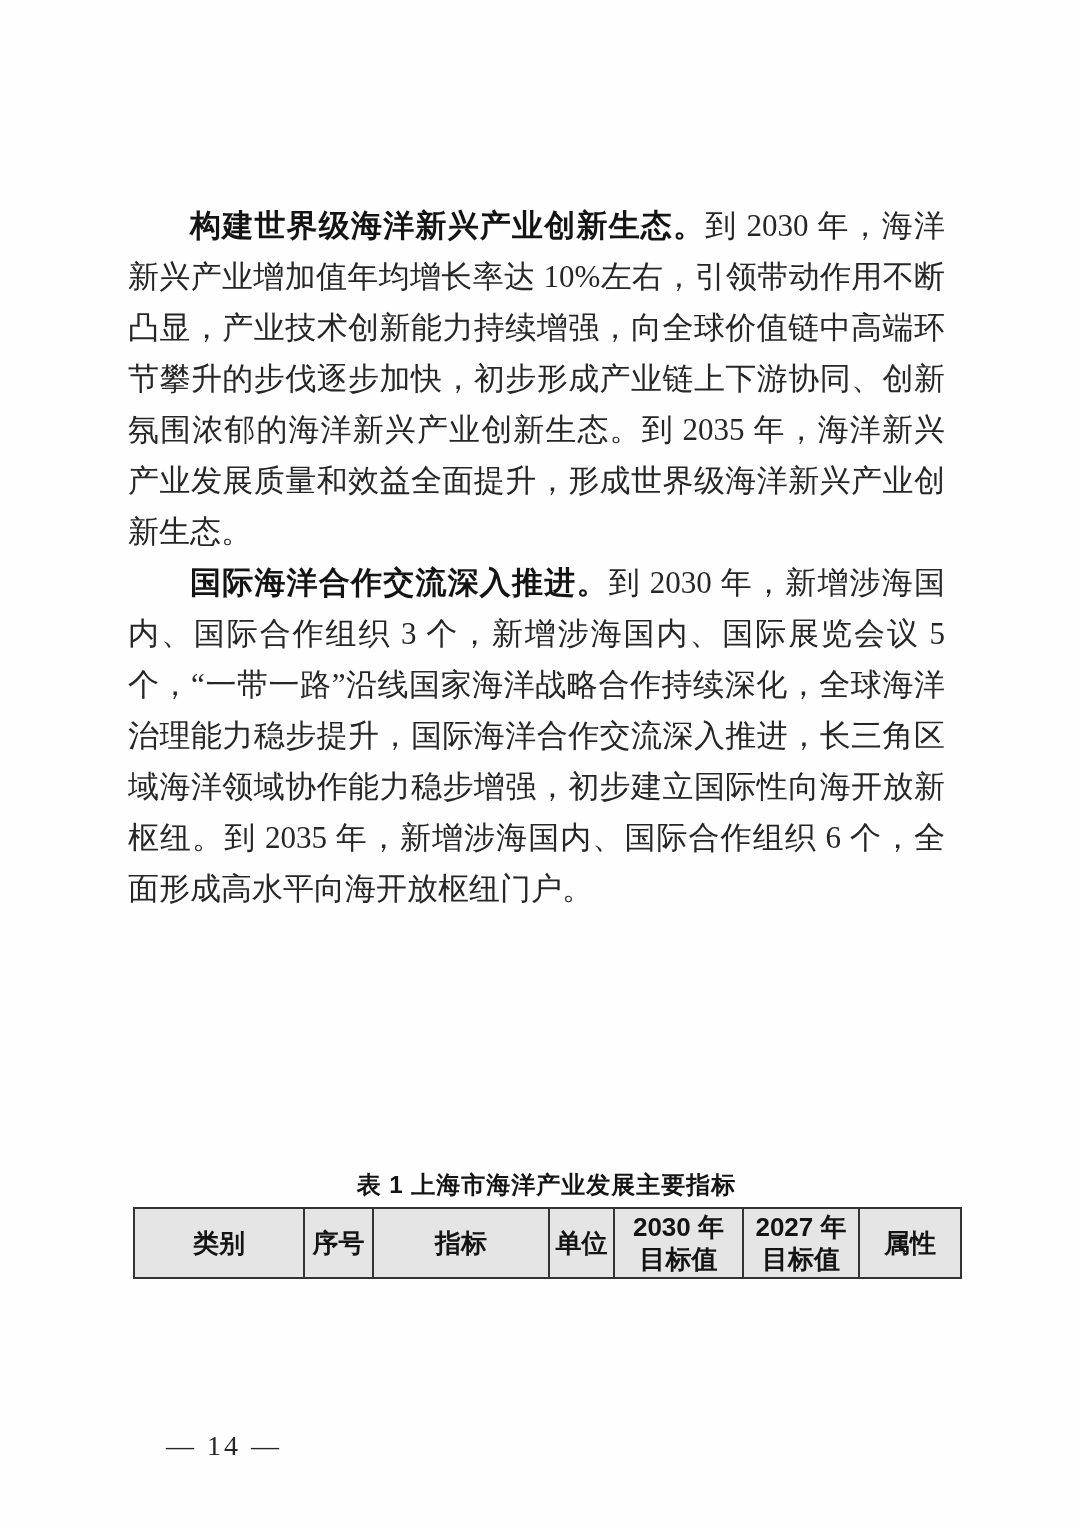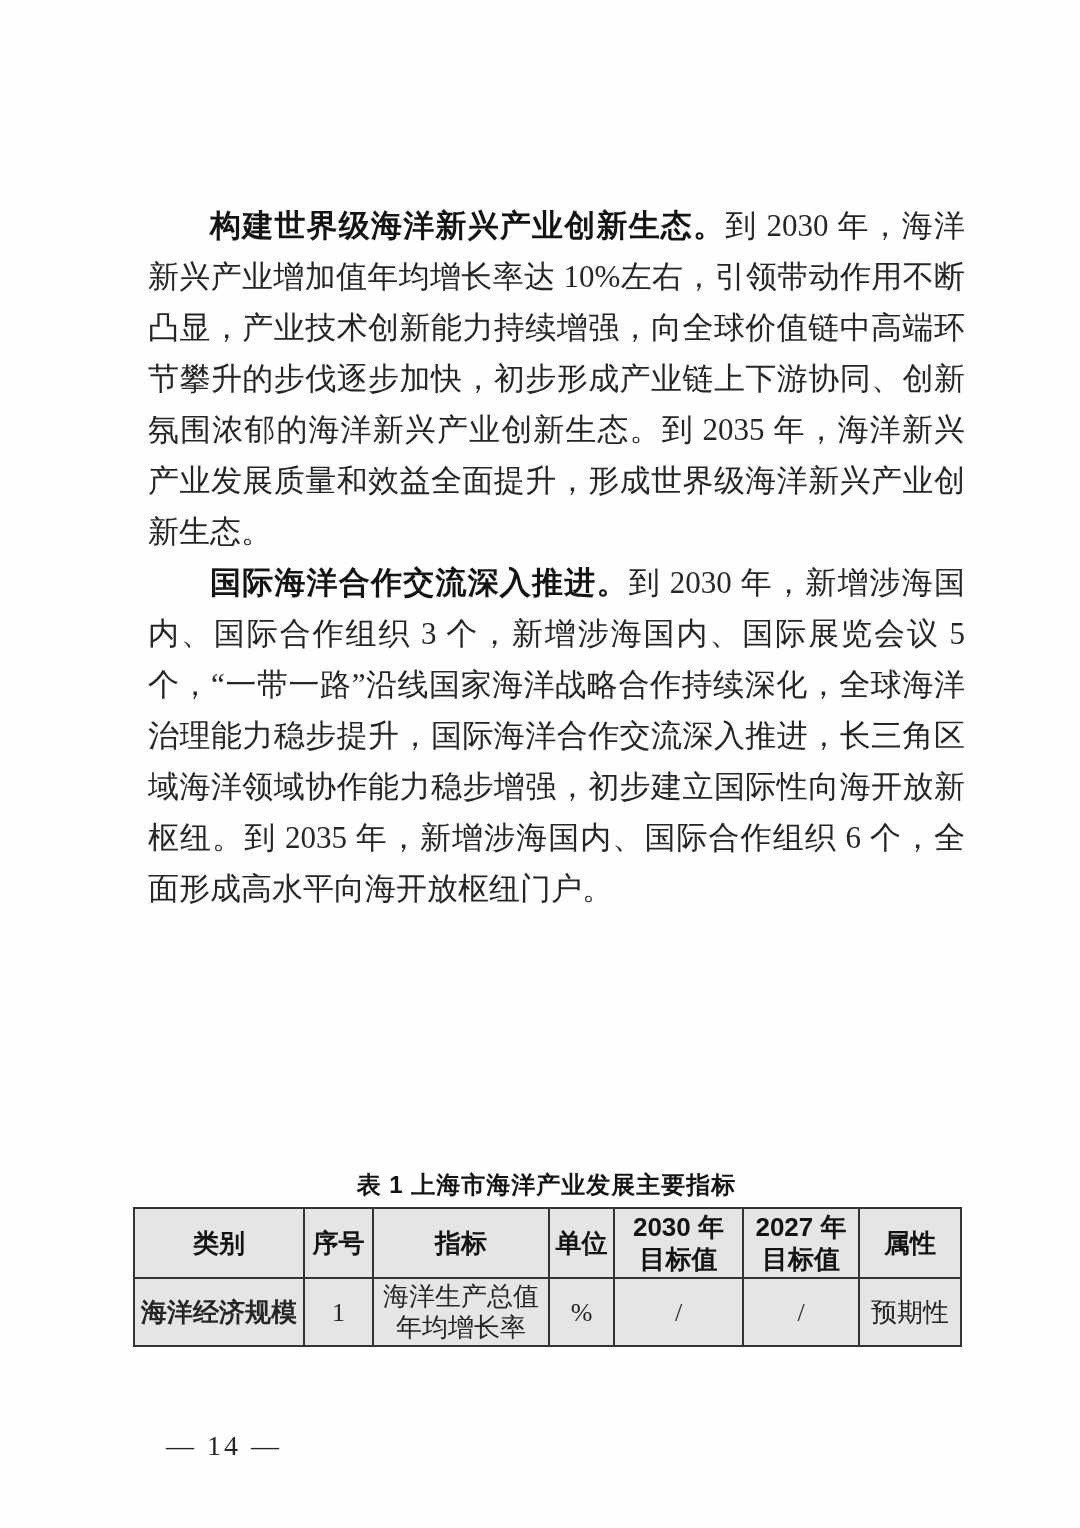--- a/index.html
+++ b/index.html
@@ -9,21 +9,21 @@
     width: 1080px;
     height: 1528px;
     background: #fefefe;
     font-family: "Liberation Serif", "DejaVu Serif", serif;
     color: #262626;
     overflow: hidden;
     margin: 0 auto;
   }
   .body-text {
     position: absolute;
-    left: 148px;
+    left: 128px;
     top: 200px;
     width: 817px;
     font-size: 31px;
     line-height: 51px;
     text-align: justify;
   }
   .body-text p {
     text-indent: 62px;
     margin: 0;
   }
@@ -115,27 +115,18 @@
     <tbody>
       <tr class="header-row">
         <th><span>类别</span></th>
         <th><span>序号</span></th>
         <th><span>指标</span></th>
         <th><span>单位</span></th>
         <th><span>2030 年</span><br><span>目标值</span></th>
         <th><span>2027 年</span><br><span>目标值</span></th>
         <th><span>属性</span></th>
       </tr>
-      <tr class="data-row">
-        <td class="cat-cell">海洋经济规模</td>
-        <td>1</td>
-        <td class="indicator-cell"><span>海洋生产总值</span><br><span>年均增长率</span></td>
-        <td>%</td>
-        <td>/</td>
-        <td>/</td>
-        <td>预期性</td>
-      </tr>
     </tbody>
   </table>
 
   <div class="page-number">— 14 —</div>
 
 </div>
 
 </body></html>

